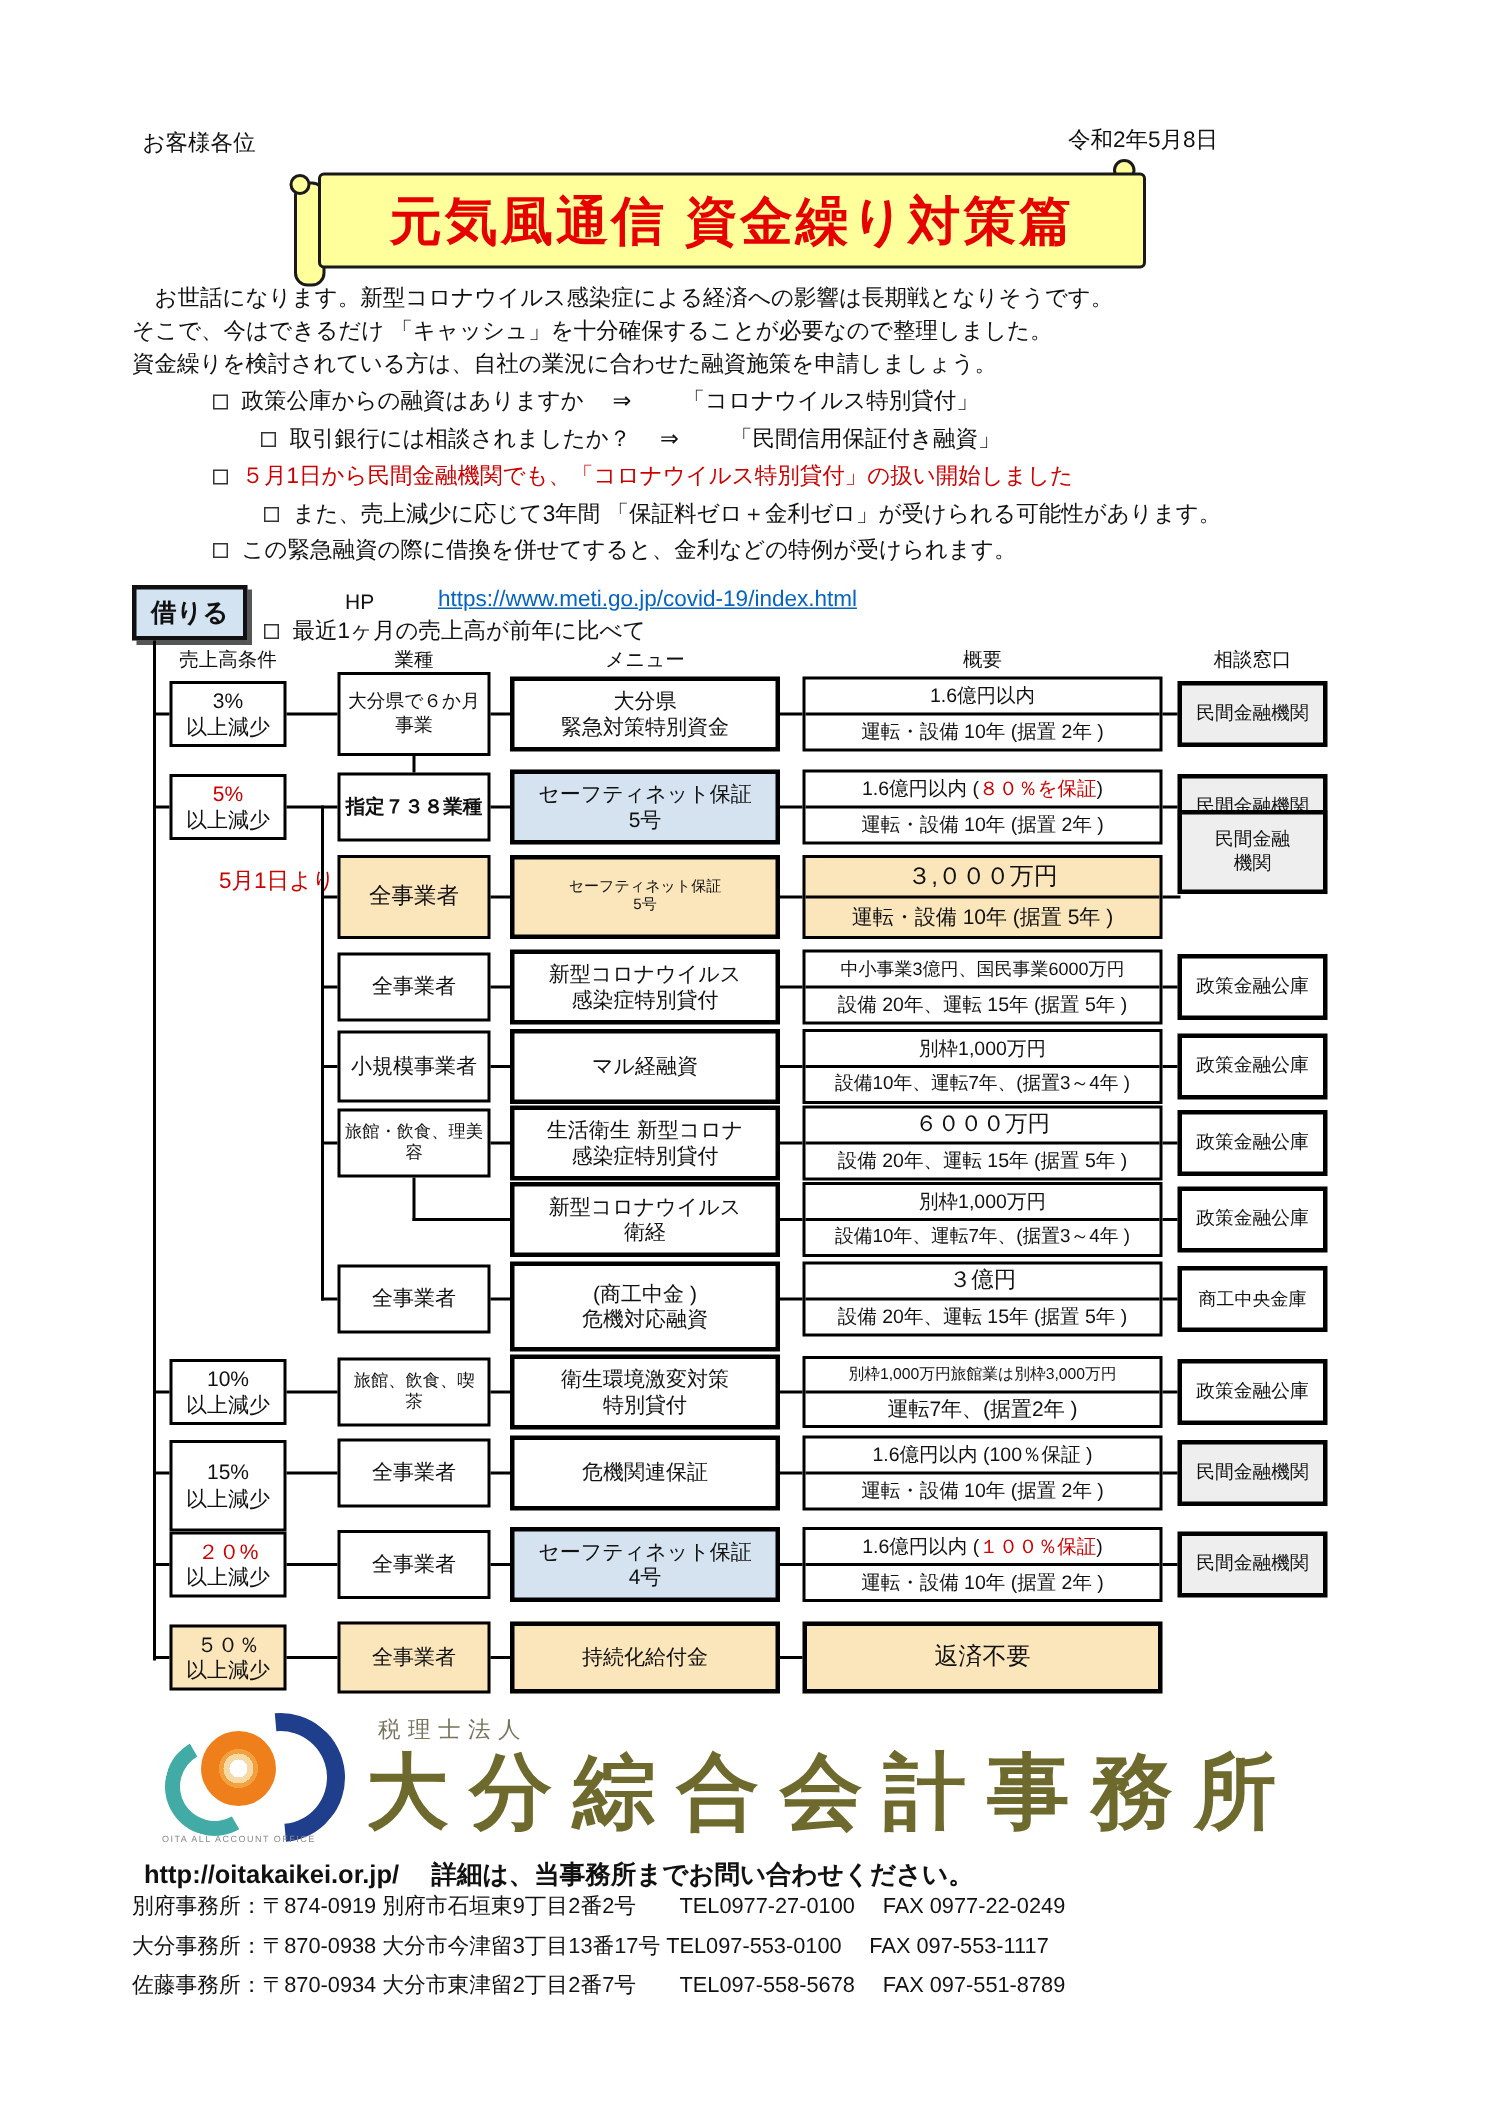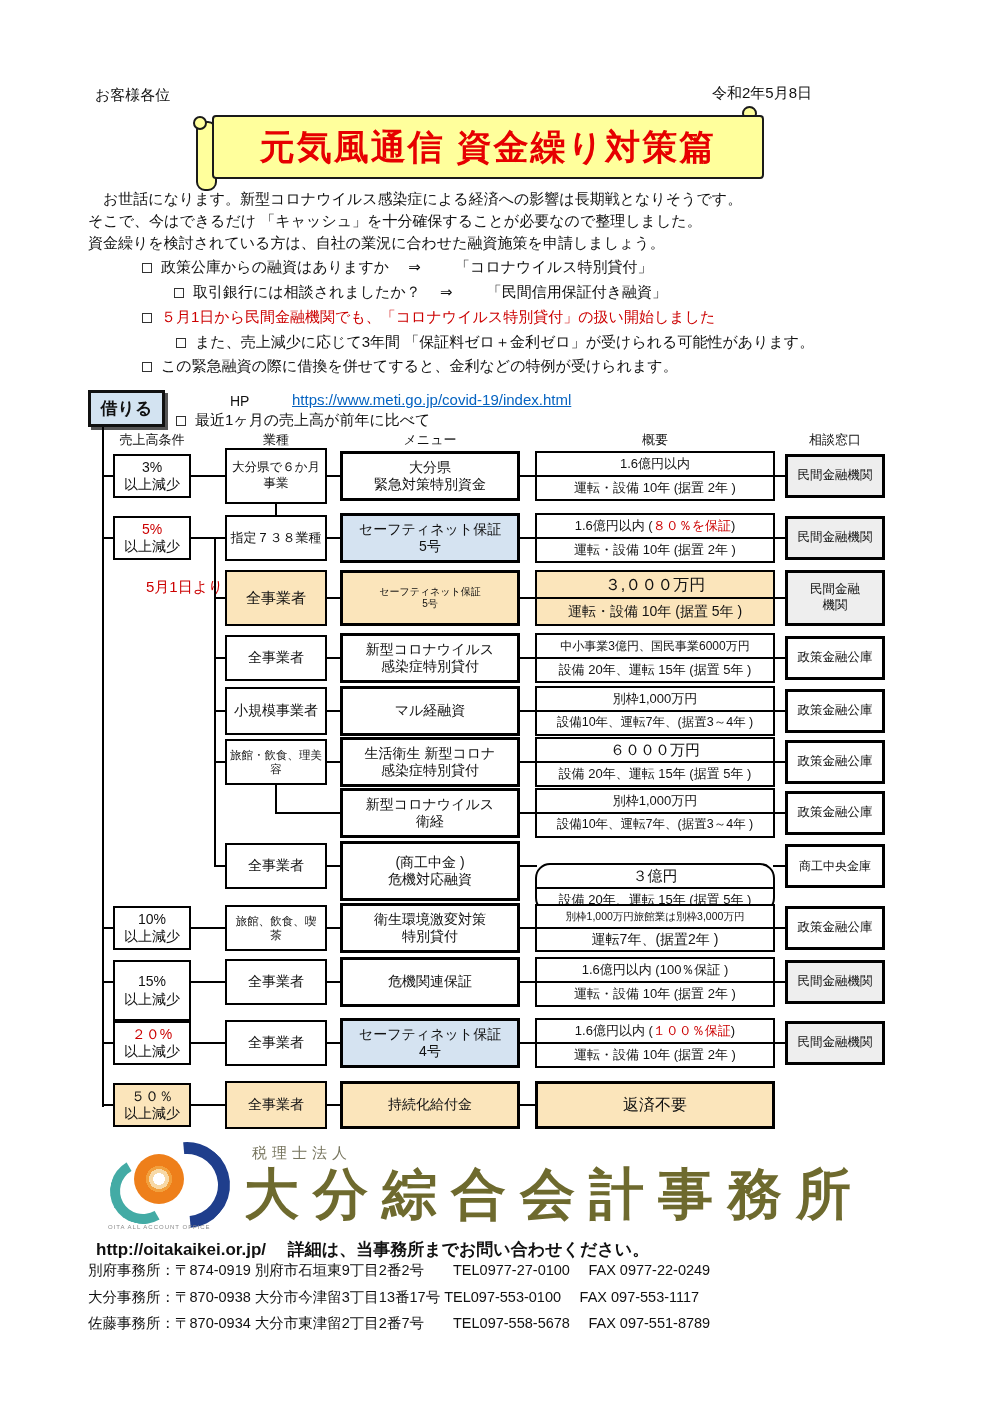--- a/index.html
+++ b/index.html
@@ -210,21 +210,21 @@
       </div>
   </div>
   <div class="box org gray" style="top:454px;height:44px;">
     <div>民間金融機関</div>
   </div>
 
   <div class="box cond" style="top:516px;height:44px;">
     <div class="red">5%</div>
     <div>以上減少</div>
   </div>
-  <div class="box ind" style="top:515px;height:46px;">
+  <div class="box ind" style="top:515px;height:46px;font-weight:bold;">
     <div>指定７３８業種</div>
   </div>
   <div class="box menu blue" style="top:513px;height:50px;">
     <div>セーフティネット保証</div>
     <div>5号</div>
   </div>
   <div class="box out" style="top:513px;height:50px;">
     <div class="t">
       <span>1.6億円以内 (</span>
         <span class="red">８０％を保証</span>
@@ -246,21 +246,21 @@
     <div>5号</div>
   </div>
   <div class="box out tan" style="top:570px;height:56px;">
     <div class="t" style="font-size:16px;">
         <span>３,０００万円</span>
       </div>
     <div class="b" style="font-size:14px;border-radius:11px;">
         <span>運転・設備 10年 (据置 5年 )</span>
       </div>
   </div>
-  <div class="box org gray" style="top:570px;height:56px;">
+  <div class="box org gray" style="top:540px;height:56px;">
     <div>民間金融</div>
     <div>機関</div>
   </div>
 
   <div class="box ind" style="top:635px;height:46px;font-size:14px;">
     <div>全事業者</div>
   </div>
   <div class="box menu" style="top:633px;height:50px;">
     <div>新型コロナウイルス</div>
     <div>感染症特別貸付</div>
@@ -330,21 +330,21 @@
     <div>政策金融公庫</div>
   </div>
 
   <div class="box ind" style="top:843px;height:46px;font-size:14px;">
     <div>全事業者</div>
   </div>
   <div class="box menu" style="top:841px;height:60px;">
     <div>(商工中金 )</div>
     <div>危機対応融資</div>
   </div>
-  <div class="box out" style="top:863px;height:50px;border-radius:15px;">
+  <div class="box out" style="top:841px;height:50px;">
     <div class="t" style="font-size:15px;">
         <span>３億円</span>
       </div>
     <div class="b">
         <span>設備 20年、運転 15年 (据置 5年 )</span>
       </div>
   </div>
   <div class="box org" style="top:844px;height:44px;font-size:12px;">
     <div>商工中央金庫</div>
   </div>

